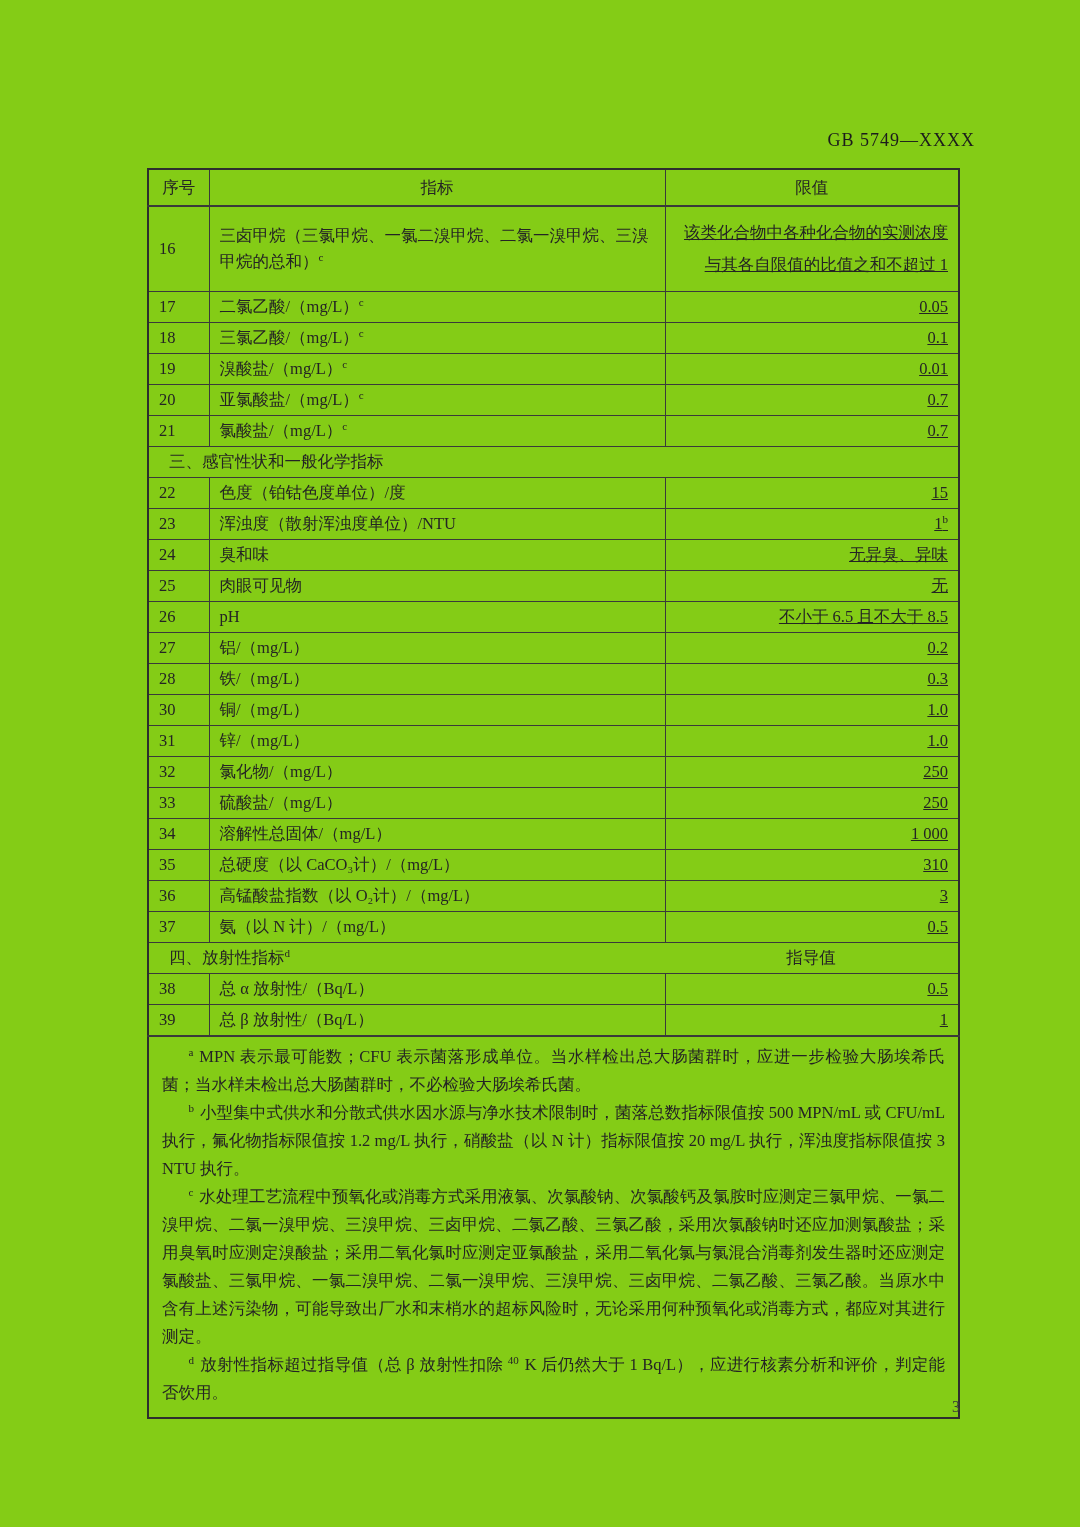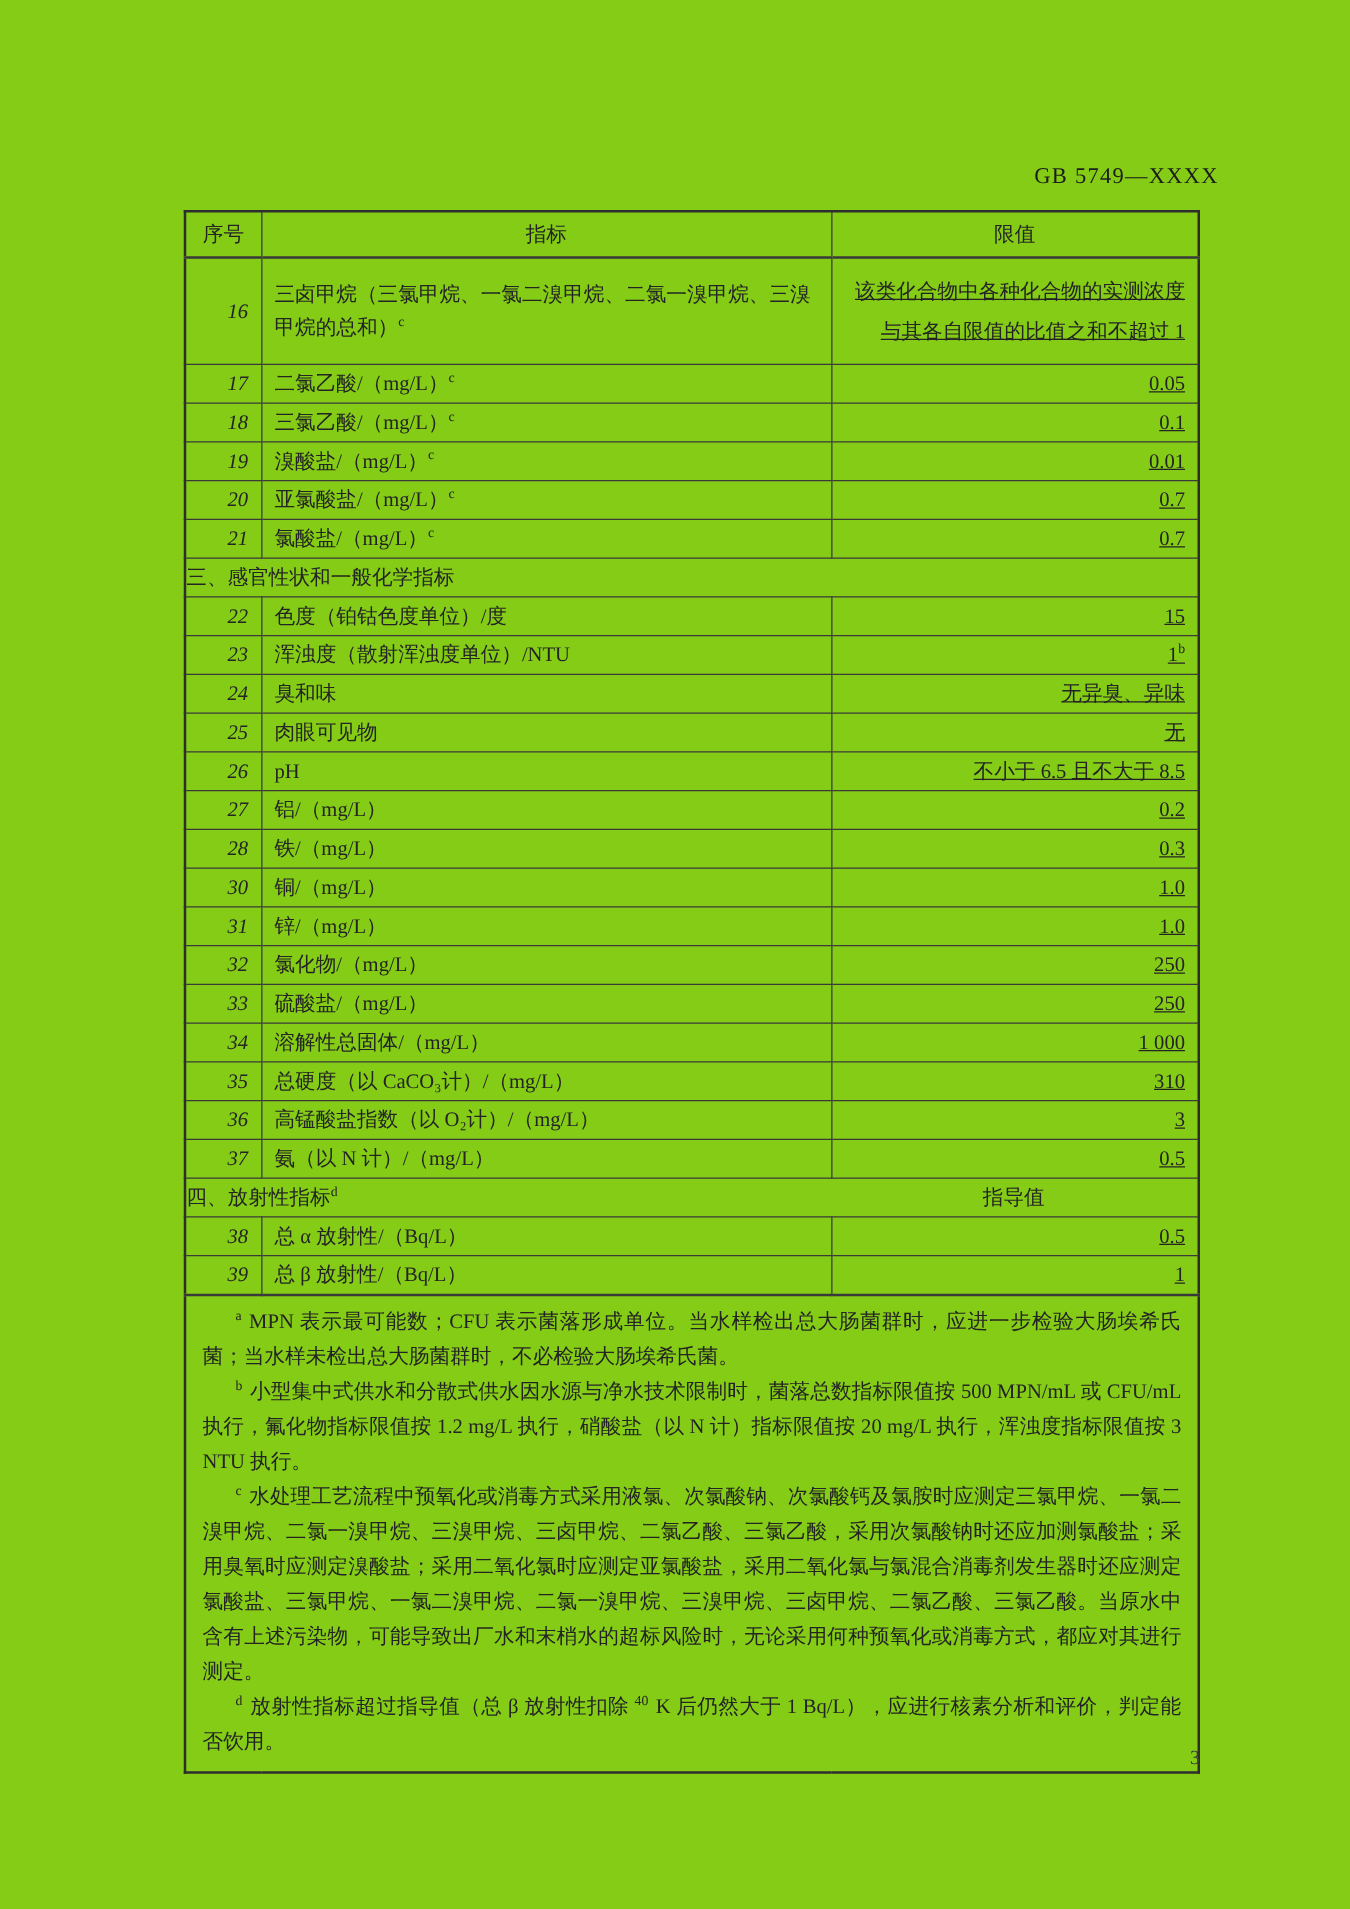--- a/index.html
+++ b/index.html
@@ -47,31 +47,31 @@
     line-height: 26px;
     vertical-align: middle;
     overflow: hidden;
   }
   .std-table thead th {
     border-bottom-width: 2px;
     font-weight: normal;
     text-align: center;
     height: 31px;
   }
-  .cell-no  { text-align: right; font-style: italic; }
+  .cell-no  { text-align: left; }
   .cell-ind { text-align: left; padding-left: 14px; }
   .cell-lim { text-align: right; text-decoration: underline; }
   tr.data-row td { height: 25px; }
   tr.tall-row td { height: 80px; }
   .cell-lim.multiline { white-space: pre-line; line-height: 32px; }
 
   tr.section-row td {
     height: 25px;
     text-align: left;
-    padding-left: 0;
+    padding-left: 20px;
     position: relative;
   }
   .section-right {
     position: absolute;
     left: 515px;
     top: 0;
     width: 294px;
     height: 100%;
     display: flex;
     align-items: center;

